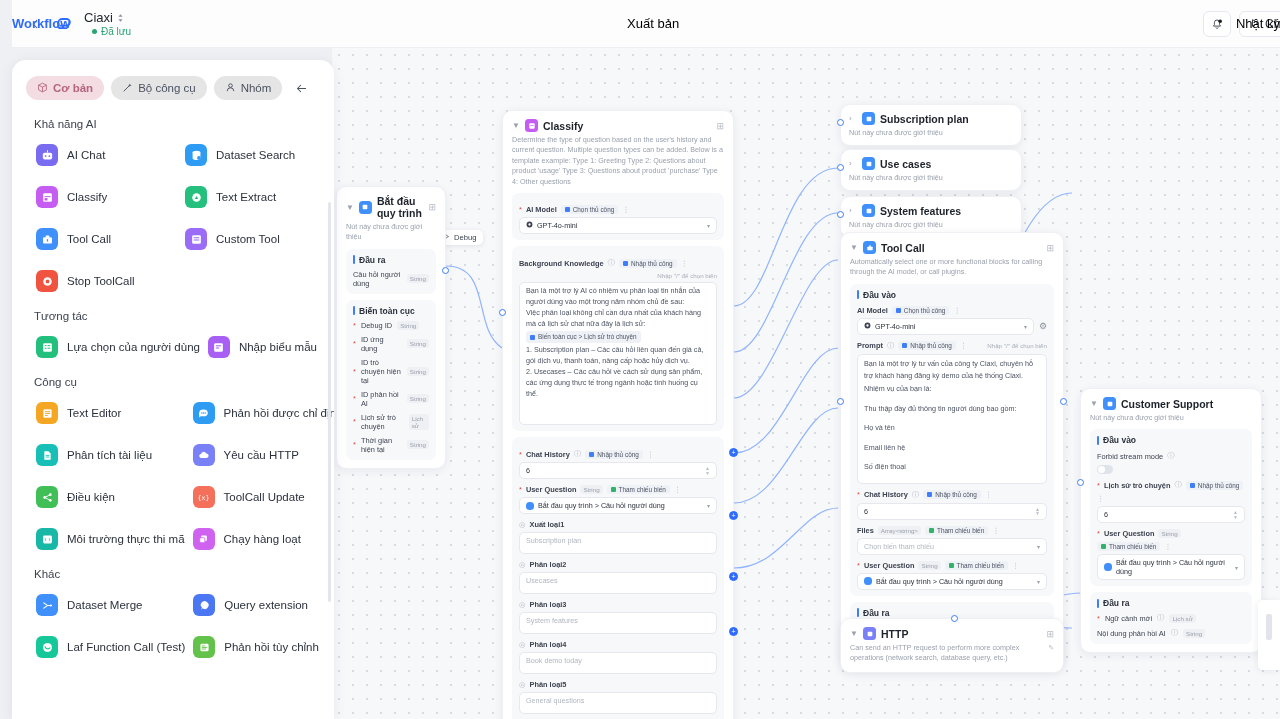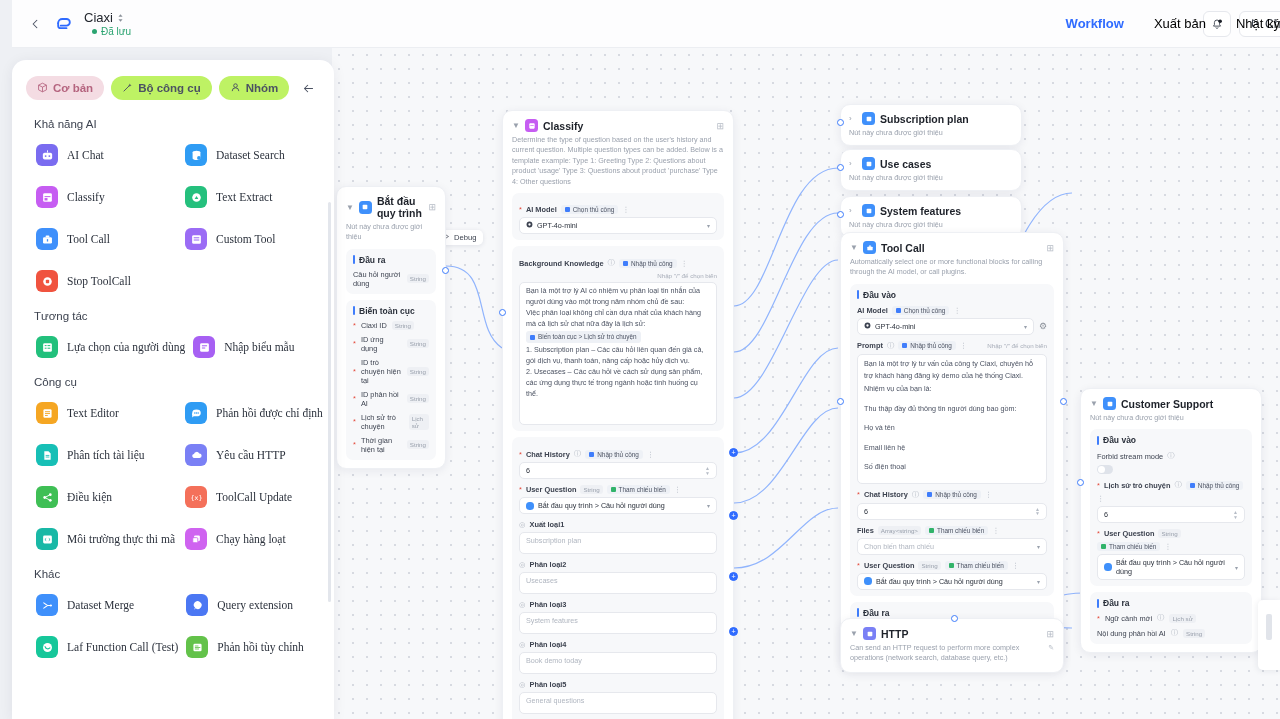--- a/index.html
+++ b/index.html
@@ -32,21 +32,21 @@
   .title-block { margin-left: 8px; display: flex; flex-direction: column; justify-content: center; }
   .title-row { display: flex; align-items: center; gap: 4px; }
   .wf-title { font-size: 13px; color: #23272e; }
   .sort-caret { display: flex; flex-direction: column; gap: 1px; color: #8a9099; }
   .saved-row { display: flex; align-items: center; gap: 4px; margin-left: 8px; margin-top: 1px; }
   .saved-dot { width: 5px; height: 5px; border-radius: 50%; background: #2ba471; }
   .saved-text { font-size: 10px; color: #2ba471; }
 
   .nav-tabs {
     position: absolute; left: 0; right: 0; margin: 0 auto;
-    display: flex; gap: 30px; justify-content: flex-end; align-items: center;
+    display: flex; gap: 30px; justify-content: space-between; align-items: center;
     pointer-events: none;
   }
   .nav-tabs > * { pointer-events: auto; }
   .nav-tab { font-size: 13px; color: #000000; cursor: pointer; }
   .nav-tab.active { color: #2f6bff; font-weight: bold; }
 
   .top-right { margin-left: auto; display: flex; align-items: center; gap: 8px; padding-right: 0; }
   .icon-btn {
     width: 28px; height: 26px; border: 1px solid #e6e8ed; border-radius: 6px;
     background: #fff; display: flex; align-items: center; justify-content: center;
@@ -74,43 +74,42 @@
     position: absolute; left: 12px; top: 60px; width: 322px; height: 659px;
     background: #ffffff;
     border-radius: 14px 14px 0 0;
     box-shadow: 0 2px 14px rgba(20,30,60,0.07);
     z-index: 20; overflow: hidden;
   }
   .tabs-row { display: flex; align-items: center; gap: 7px; padding: 16px 14px 10px 14px; }
   .pill {
     display: flex; align-items: center; gap: 5px;
     height: 24px; padding: 0 11px; border-radius: 12px;
-    font-size: 11.5px; color: #4b5262; background: #bef264; cursor: pointer;
+    font-size: 11.5px; color: #4b5262; background: #e5e5e5; cursor: pointer;
     white-space: nowrap;
-    font-weight: bold;
   }
   .pill.active { background: #f4dce3; color: #b5647f; font-weight: bold; }
   .pill-arrow {
     width: 20px; height: 20px; display: flex; align-items: center; justify-content: center;
     color: #4b5262; cursor: pointer; margin-left: 2px;
   }
   .sb-scroll { height: 600px; overflow: hidden; position: relative; }
   .group-title { font-size: 11.5px; color: #3d4350; padding: 8px 0 4px 22px; font-weight: normal; }
   .node-grid { display: grid; grid-template-columns: 1fr 1fr; gap: 0 6px; padding: 0 8px 0 22px; }
   .node-item {
     display: flex; align-items: center; gap: 9px; height: 42px; cursor: grab;
     border-radius: 6px; padding-left: 2px;
   }
   .node-ico {
     width: 22px; height: 22px; border-radius: 6px; flex: none;
     display: flex; align-items: center; justify-content: center;
     color: #fff;
   }
   .node-ico svg { width: 13px; height: 13px; }
-  .node-label { font-size: 11.5px; color: #2b313c; white-space: nowrap; font-family: Liberation Serif, serif; }
+  .node-label { font-size: 11.5px; color: #2b313c; white-space: nowrap; }
   .sb-scrollbar {
     position: absolute; right: 3px; top: 92px; width: 3px; height: 400px;
     background: #e3e6ec; border-radius: 2px;
   }
 
   
   .node {
     position: absolute; background: #fff; border-radius: 10px;
     border: 1px solid #eef0f4;
     box-shadow: 0 2px 10px rgba(24,34,66,0.07);
@@ -232,21 +231,21 @@
       <div class="sec-title">Đầu ra</div>
       <div class="out-row">
         <span>Câu hỏi người dùng</span>
         <span class="tag">String</span>
       </div>
     </div>
     <div class="sec">
       <div class="sec-title">Biến toàn cục</div>
       <div class="out-row">
           <span class="req">*</span>
-          <span>Ciaxi ID</span>
+          <span>Debug ID</span>
           <span class="tag">String</span>
         </div>
       <div class="out-row">
           <span class="req">*</span>
           <span>ID ứng dụng</span>
           <span class="tag">String</span>
         </div>
       <div class="out-row">
           <span class="req">*</span>
           <span>ID trò chuyện hiện tại</span>

